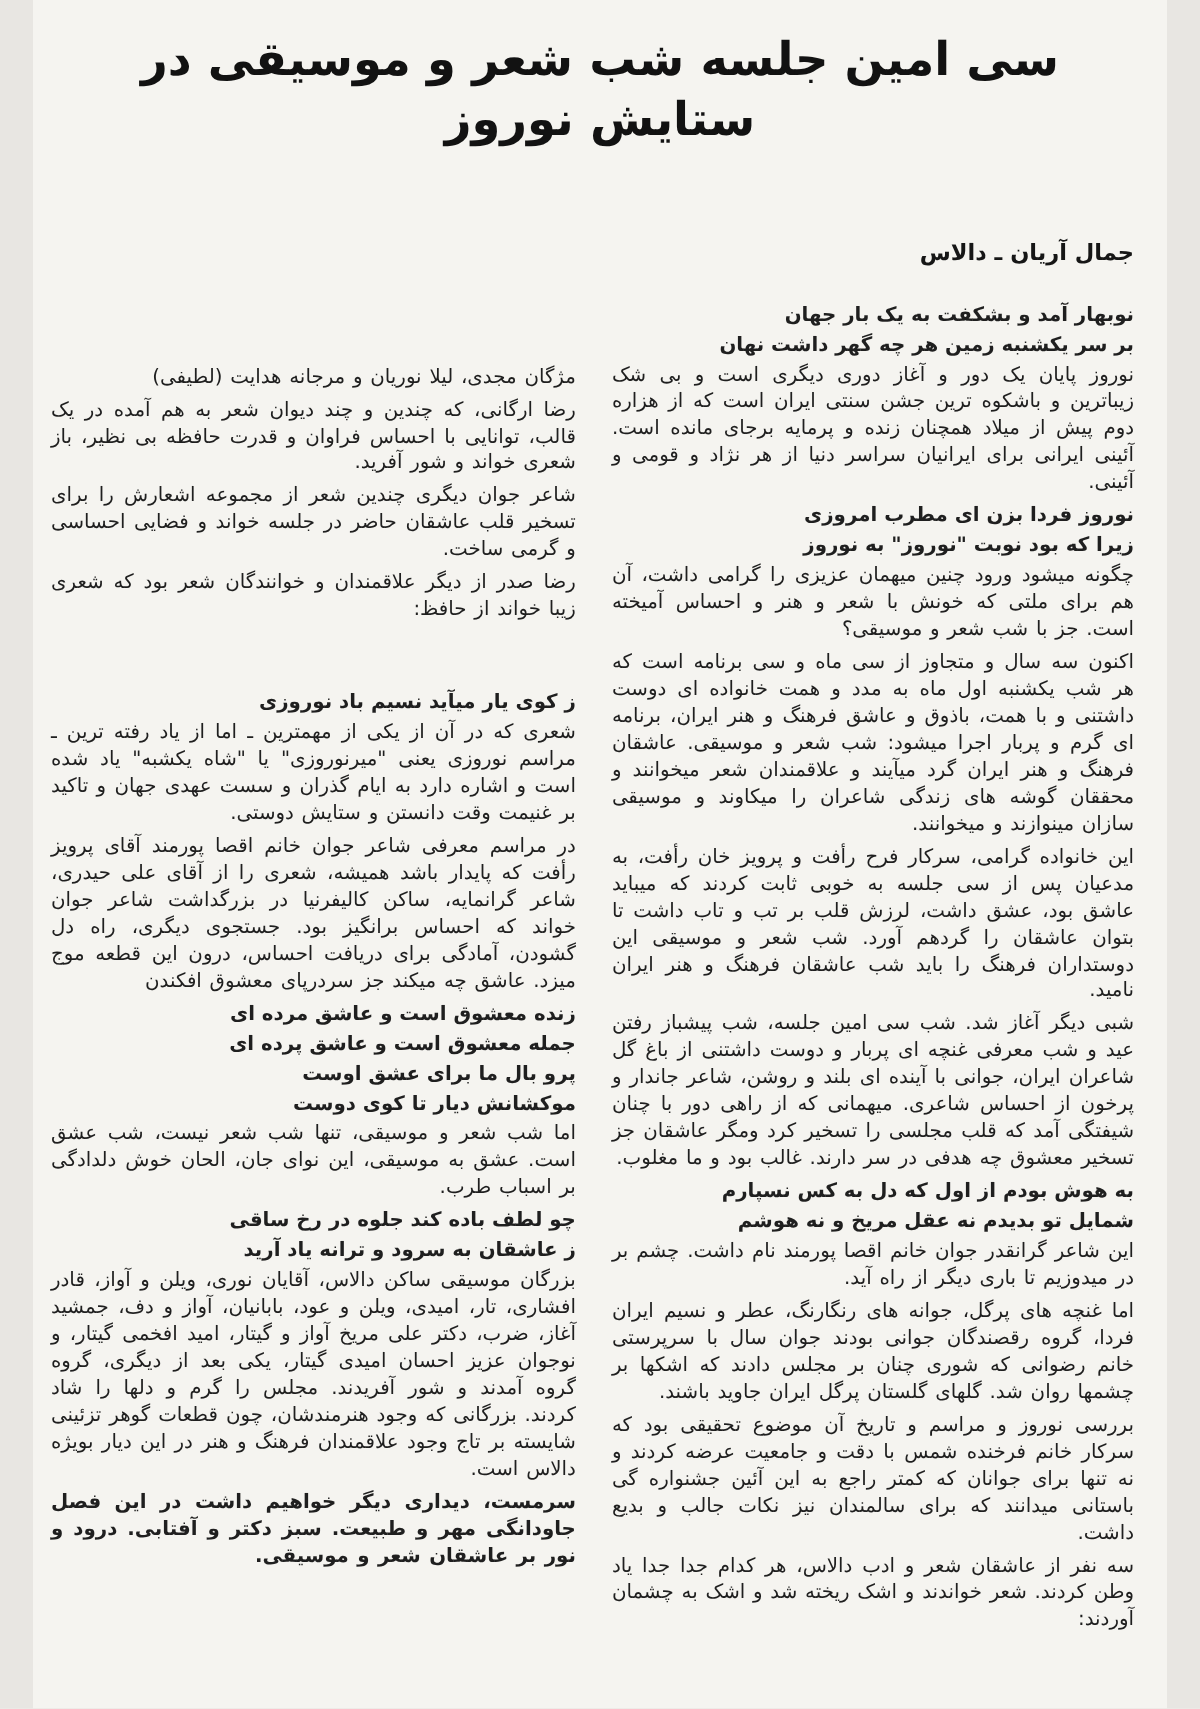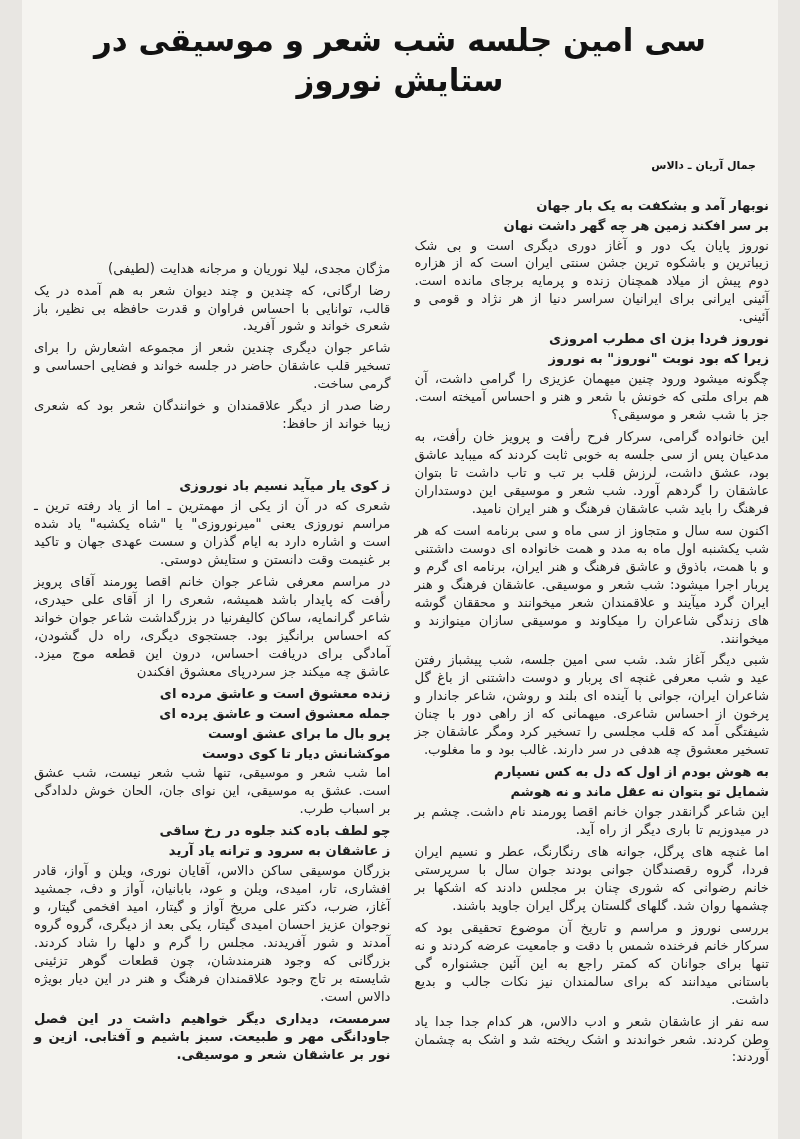--- a/index.html
+++ b/index.html
@@ -23,41 +23,41 @@
     font-size: 31px;
     font-weight: 700;
     line-height: 1.3;
     text-align: center;
     color: #121212;
     letter-spacing: 0.5px;
   }
   .byline {
     margin-top: 58px;
     padding: 0 22px;
-    font-size: 11px;
+    font-size: 15px;
     font-weight: 700;
     text-align: right;
     color: #161616;
   }
   .columns {
     display: flex;
     flex-direction: row;       
     gap: 24px;
     margin-top: 24px;
-    padding: 0 9px 0 12px;
+    padding: 0 22px 0 12px;
     align-items: flex-start;
   }
   .col {
     font-size: 13.2px;
     line-height: 1.36;
     text-align: justify;
     color: #1f1f1f;
   }
   .col-right { width: 378px; }
-  .col-left  { width: 380px; margin-top: 64px; }
+  .col-left  { width: 380px; margin-top: 42px; }
   .col p { margin: 0 0 4px 0; }
   .col p.body { word-spacing: 1px; }
   .col p.verse {
     font-weight: 700;
     text-align: right;
     margin: 1px 0 2px 0;
   }
   .col p.bold { font-weight: 700; }
   .col p.gap-before { margin-top: 44px; }
 </style>
@@ -67,30 +67,30 @@
 <div class="page">
 
   <h1 class="headline">سی امین جلسه شب شعر و موسیقی در ستایش نوروز</h1>
 
   <div class="byline">جمال آریان ـ دالاس</div>
 
   <div class="columns">
 
     <div class="col col-right">
       <p class="verse">نوبهار آمد و بشکفت به یک بار جهان</p>
-      <p class="verse">بر سر افکند زمین هر چه گهر داشت نهان</p>
+      <p class="verse">بر سر یکشنبه زمین هر چه گهر داشت نهان</p>
       <p class="body">نوروز پایان یک دور و آغاز دوری دیگری است و بی شک زیباترین و باشکوه ترین جشن سنتی ایران است که از هزاره دوم پیش از میلاد همچنان زنده و پرمایه برجای مانده است. آئینی ایرانی برای ایرانیان سراسر دنیا از هر نژاد و قومی و آئینی.</p>
       <p class="verse">نوروز فردا بزن ای مطرب امروزی</p>
       <p class="verse">زیرا که بود نوبت "نوروز" به نوروز</p>
       <p class="body">چگونه میشود ورود چنین میهمان عزیزی را گرامی داشت، آن هم برای ملتی که خونش با شعر و هنر و احساس آمیخته است. جز با شب شعر و موسیقی؟</p>
+      <p class="body">اکنون سه سال و متجاوز از سی ماه و سی برنامه است که هر شب یکشنبه اول ماه به مدد و همت خانواده ای دوست داشتنی و با همت، باذوق و عاشق فرهنگ و هنر ایران، برنامه ای گرم و پربار اجرا میشود: شب شعر و موسیقی. عاشقان فرهنگ و هنر ایران گرد میآیند و علاقمندان شعر میخوانند و محققان گوشه های زندگی شاعران را میکاوند و موسیقی سازان مینوازند و میخوانند.</p>
       <p class="body">این خانواده گرامی، سرکار فرح رأفت و پرویز خان رأفت، به مدعیان پس از سی جلسه به خوبی ثابت کردند که میباید عاشق بود، عشق داشت، لرزش قلب بر تب و تاب داشت تا بتوان عاشقان را گردهم آورد. شب شعر و موسیقی این دوستداران فرهنگ را باید شب عاشقان فرهنگ و هنر ایران نامید.</p>
-      <p class="body">اکنون سه سال و متجاوز از سی ماه و سی برنامه است که هر شب یکشنبه اول ماه به مدد و همت خانواده ای دوست داشتنی و با همت، باذوق و عاشق فرهنگ و هنر ایران، برنامه ای گرم و پربار اجرا میشود: شب شعر و موسیقی. عاشقان فرهنگ و هنر ایران گرد میآیند و علاقمندان شعر میخوانند و محققان گوشه های زندگی شاعران را میکاوند و موسیقی سازان مینوازند و میخوانند.</p>
       <p class="body">شبی دیگر آغاز شد. شب سی امین جلسه، شب پیشباز رفتن عید و شب معرفی غنچه ای پربار و دوست داشتنی از باغ گل شاعران ایران، جوانی با آینده ای بلند و روشن، شاعر جاندار و پرخون از احساس شاعری. میهمانی که از راهی دور با چنان شیفتگی آمد که قلب مجلسی را تسخیر کرد ومگر عاشقان جز تسخیر معشوق چه هدفی در سر دارند. غالب بود و ما مغلوب.</p>
       <p class="verse">به هوش بودم از اول که دل به کس نسپارم</p>
-      <p class="verse">شمایل تو بتوان نه عقل ماند و نه هوشم</p>
+      <p class="verse">شمایل تو بدیدم نه عقل مریخ و نه هوشم</p>
       <p class="body">این شاعر گرانقدر جوان خانم اقصا پورمند نام داشت. چشم بر در میدوزیم تا باری دیگر از راه آید.</p>
       <p class="body">اما غنچه های پرگل، جوانه های رنگارنگ، عطر و نسیم ایران فردا، گروه رقصندگان جوانی بودند جوان سال با سرپرستی خانم رضوانی که شوری چنان بر مجلس دادند که اشکها بر چشمها روان شد. گلهای گلستان پرگل ایران جاوید باشند.</p>
       <p class="body">بررسی نوروز و مراسم و تاریخ آن موضوع تحقیقی بود که سرکار خانم فرخنده شمس با دقت و جامعیت عرضه کردند و نه تنها برای جوانان که کمتر راجع به این آئین جشنواره گی باستانی میدانند که برای سالمندان نیز نکات جالب و بدیع داشت.</p>
       <p class="body">سه نفر از عاشقان شعر و ادب دالاس، هر کدام جدا جدا یاد وطن کردند. شعر خواندند و اشک ریخته شد و اشک به چشمان آوردند:</p>
     </div>
 
     <div class="col col-left">
       <p class="body">مژگان مجدی، لیلا نوریان و مرجانه هدایت (لطیفی)</p>
       <p class="body">رضا ارگانی، که چندین و چند دیوان شعر به هم آمده در یک قالب، توانایی با احساس فراوان و قدرت حافظه بی نظیر، باز شعری خواند و شور آفرید.</p>
       <p class="body">شاعر جوان دیگری چندین شعر از مجموعه اشعارش را برای تسخیر قلب عاشقان حاضر در جلسه خواند و فضایی احساسی و گرمی ساخت.</p>
@@ -99,17 +99,17 @@
       <p class="body">شعری که در آن از یکی از مهمترین ـ اما از یاد رفته ترین ـ مراسم نوروزی یعنی "میرنوروزی" یا "شاه یکشبه" یاد شده است و اشاره دارد به ایام گذران و سست عهدی جهان و تاکید بر غنیمت وقت دانستن و ستایش دوستی.</p>
       <p class="body">در مراسم معرفی شاعر جوان خانم اقصا پورمند آقای پرویز رأفت که پایدار باشد همیشه، شعری را از آقای علی حیدری، شاعر گرانمایه، ساکن کالیفرنیا در بزرگداشت شاعر جوان خواند که احساس برانگیز بود. جستجوی دیگری، راه دل گشودن، آمادگی برای دریافت احساس، درون این قطعه موج میزد. عاشق چه میکند جز سردرپای معشوق افکندن</p>
       <p class="verse">زنده معشوق است و عاشق مرده ای</p>
       <p class="verse">جمله معشوق است و عاشق پرده ای</p>
       <p class="verse">پرو بال ما برای عشق اوست</p>
       <p class="verse">موکشانش دیار تا کوی دوست</p>
       <p class="body">اما شب شعر و موسیقی، تنها شب شعر نیست، شب عشق است. عشق به موسیقی، این نوای جان، الحان خوش دلدادگی بر اسباب طرب.</p>
       <p class="verse">چو لطف باده کند جلوه در رخ ساقی</p>
       <p class="verse">ز عاشقان به سرود و ترانه یاد آرید</p>
       <p class="body">بزرگان موسیقی ساکن دالاس، آقایان نوری، ویلن و آواز، قادر افشاری، تار، امیدی، ویلن و عود، بابانیان، آواز و دف، جمشید آغاز، ضرب، دکتر علی مریخ آواز و گیتار، امید افخمی گیتار، و نوجوان عزیز احسان امیدی گیتار، یکی بعد از دیگری، گروه گروه آمدند و شور آفریدند. مجلس را گرم و دلها را شاد کردند. بزرگانی که وجود هنرمندشان، چون قطعات گوهر تزئینی شایسته بر تاج وجود علاقمندان فرهنگ و هنر در این دیار بویژه دالاس است.</p>
-      <p class="body bold">سرمست، دیداری دیگر خواهیم داشت در این فصل جاودانگی مهر و طبیعت. سبز باشیم و آفتابی. ازین و نور بر عاشقان شعر و موسیقی.</p>
+      <p class="body bold">سرمست، دیداری دیگر خواهیم داشت در این فصل جاودانگی مهر و طبیعت. سبز دکتر و آفتابی. درود و نور بر عاشقان شعر و موسیقی.</p>
     </div>
 
   </div>
 </div>
 
 </body></html>

